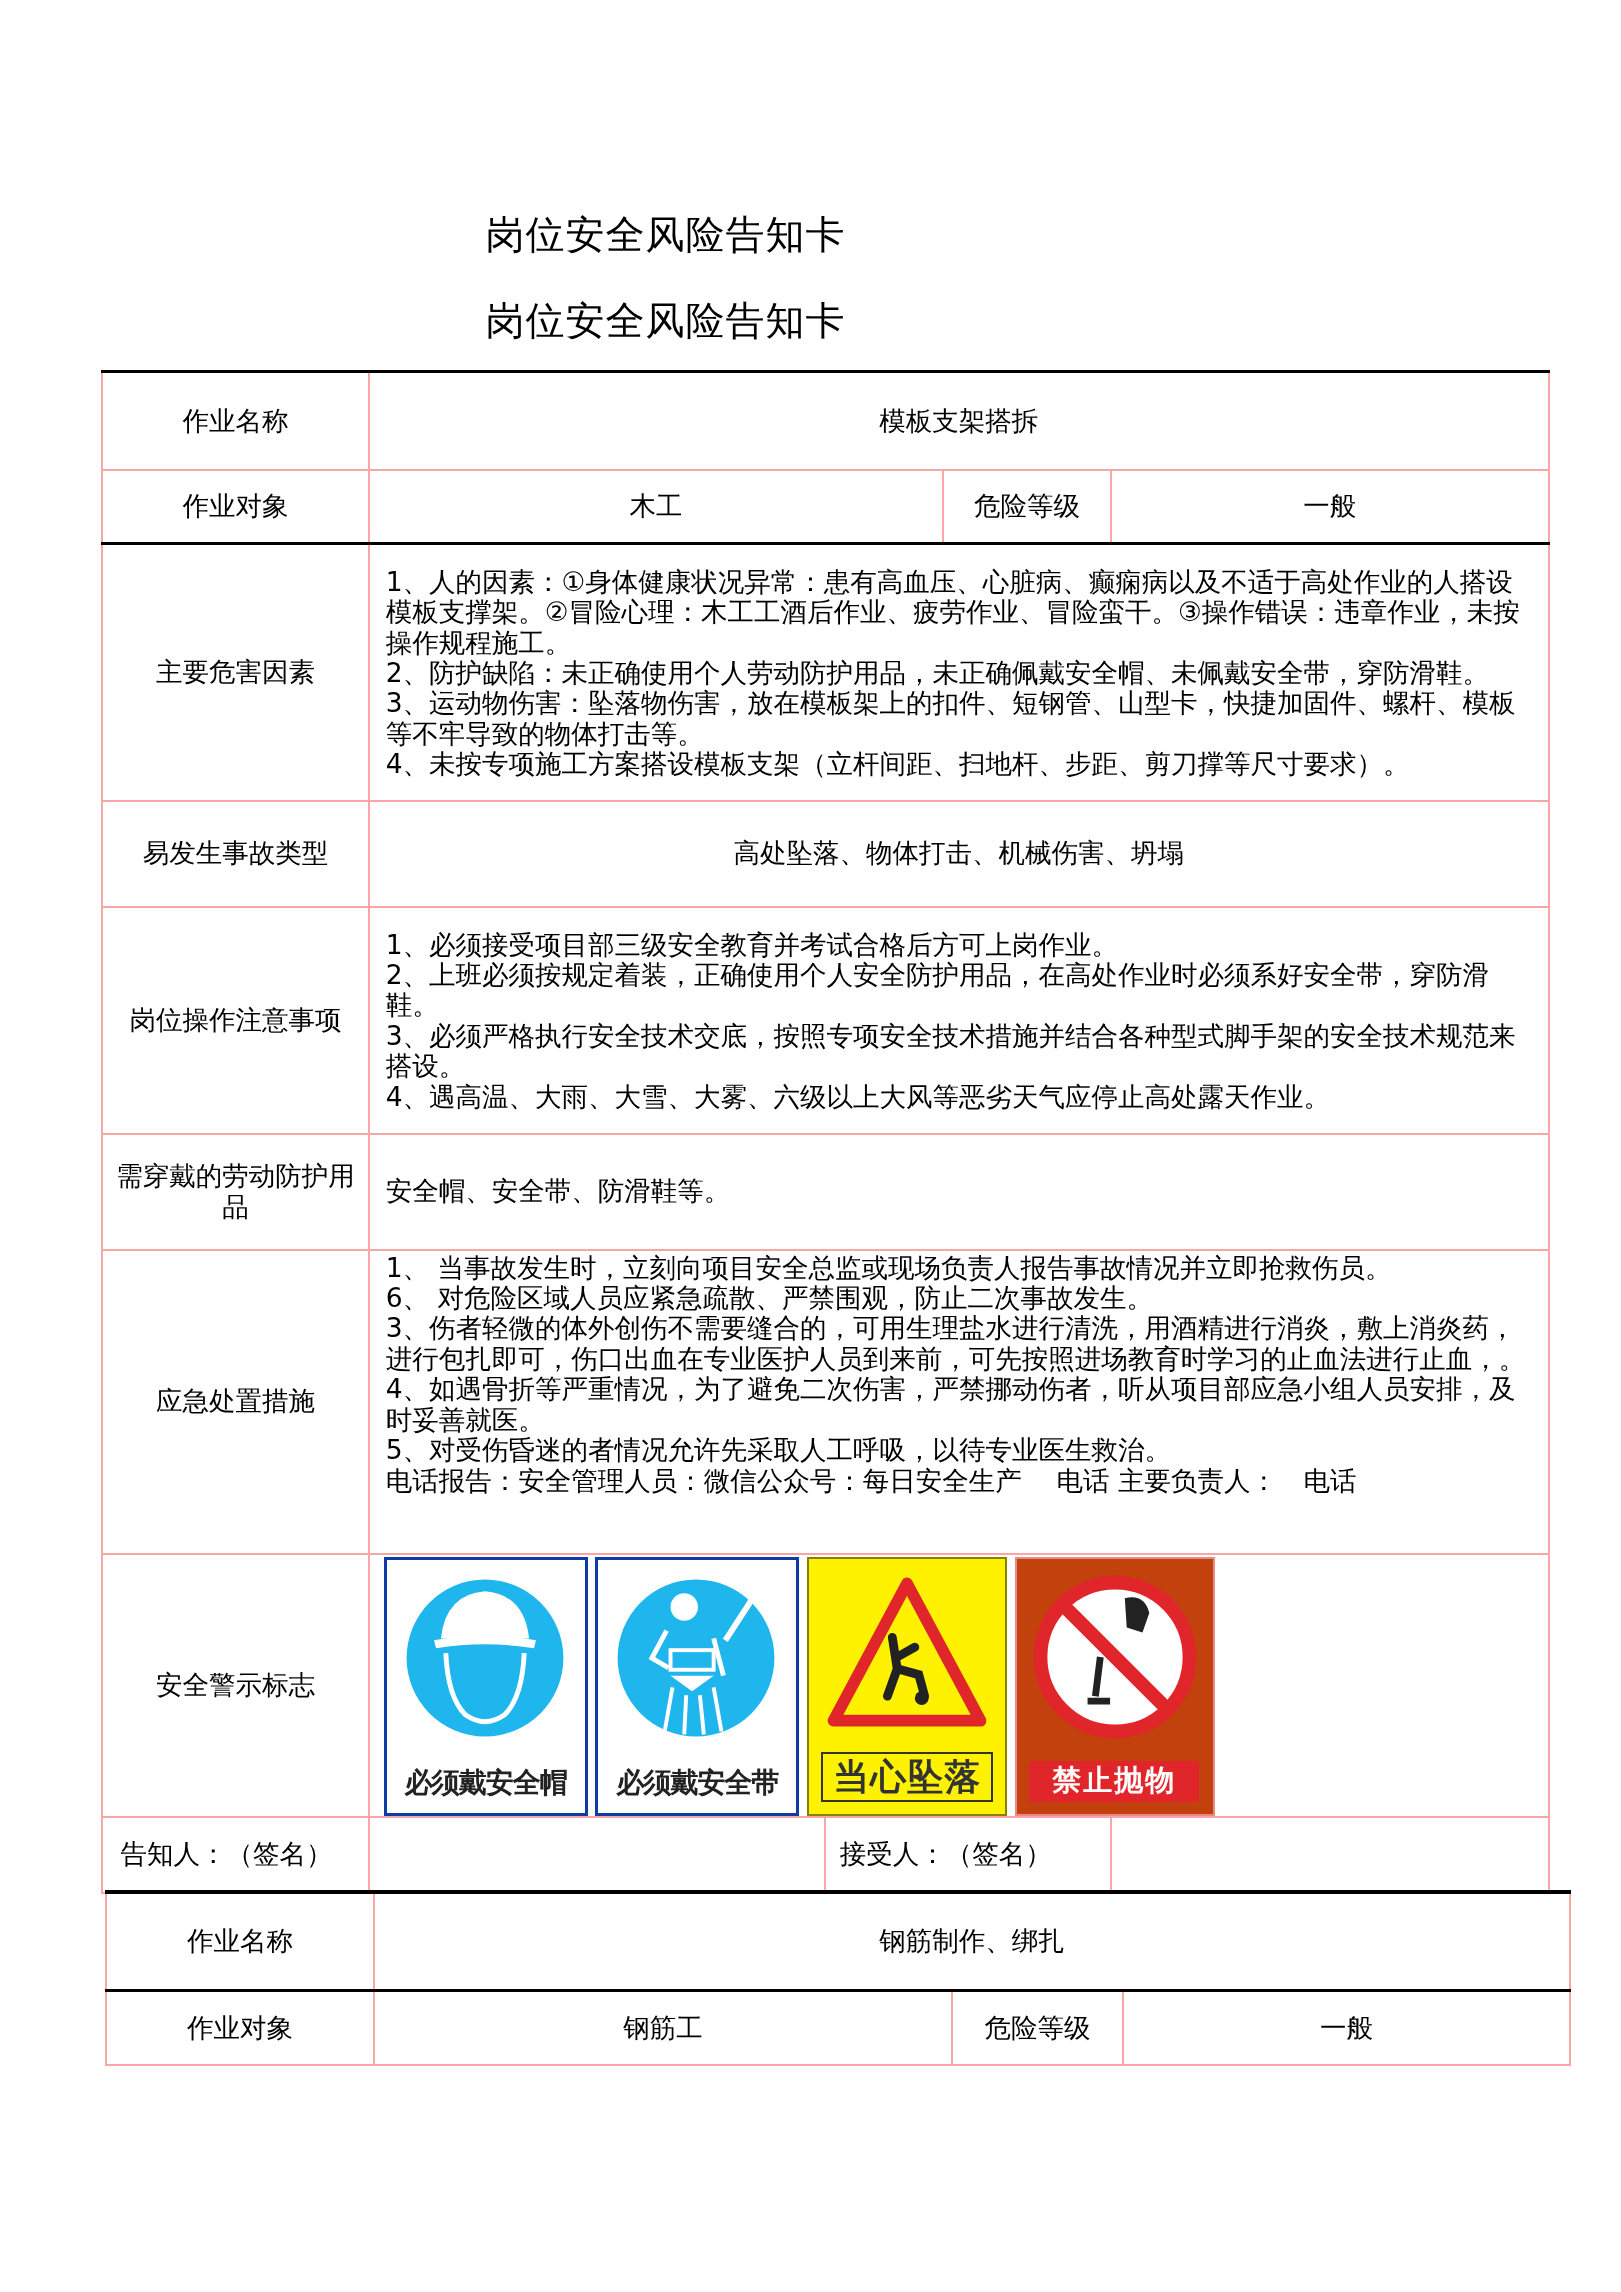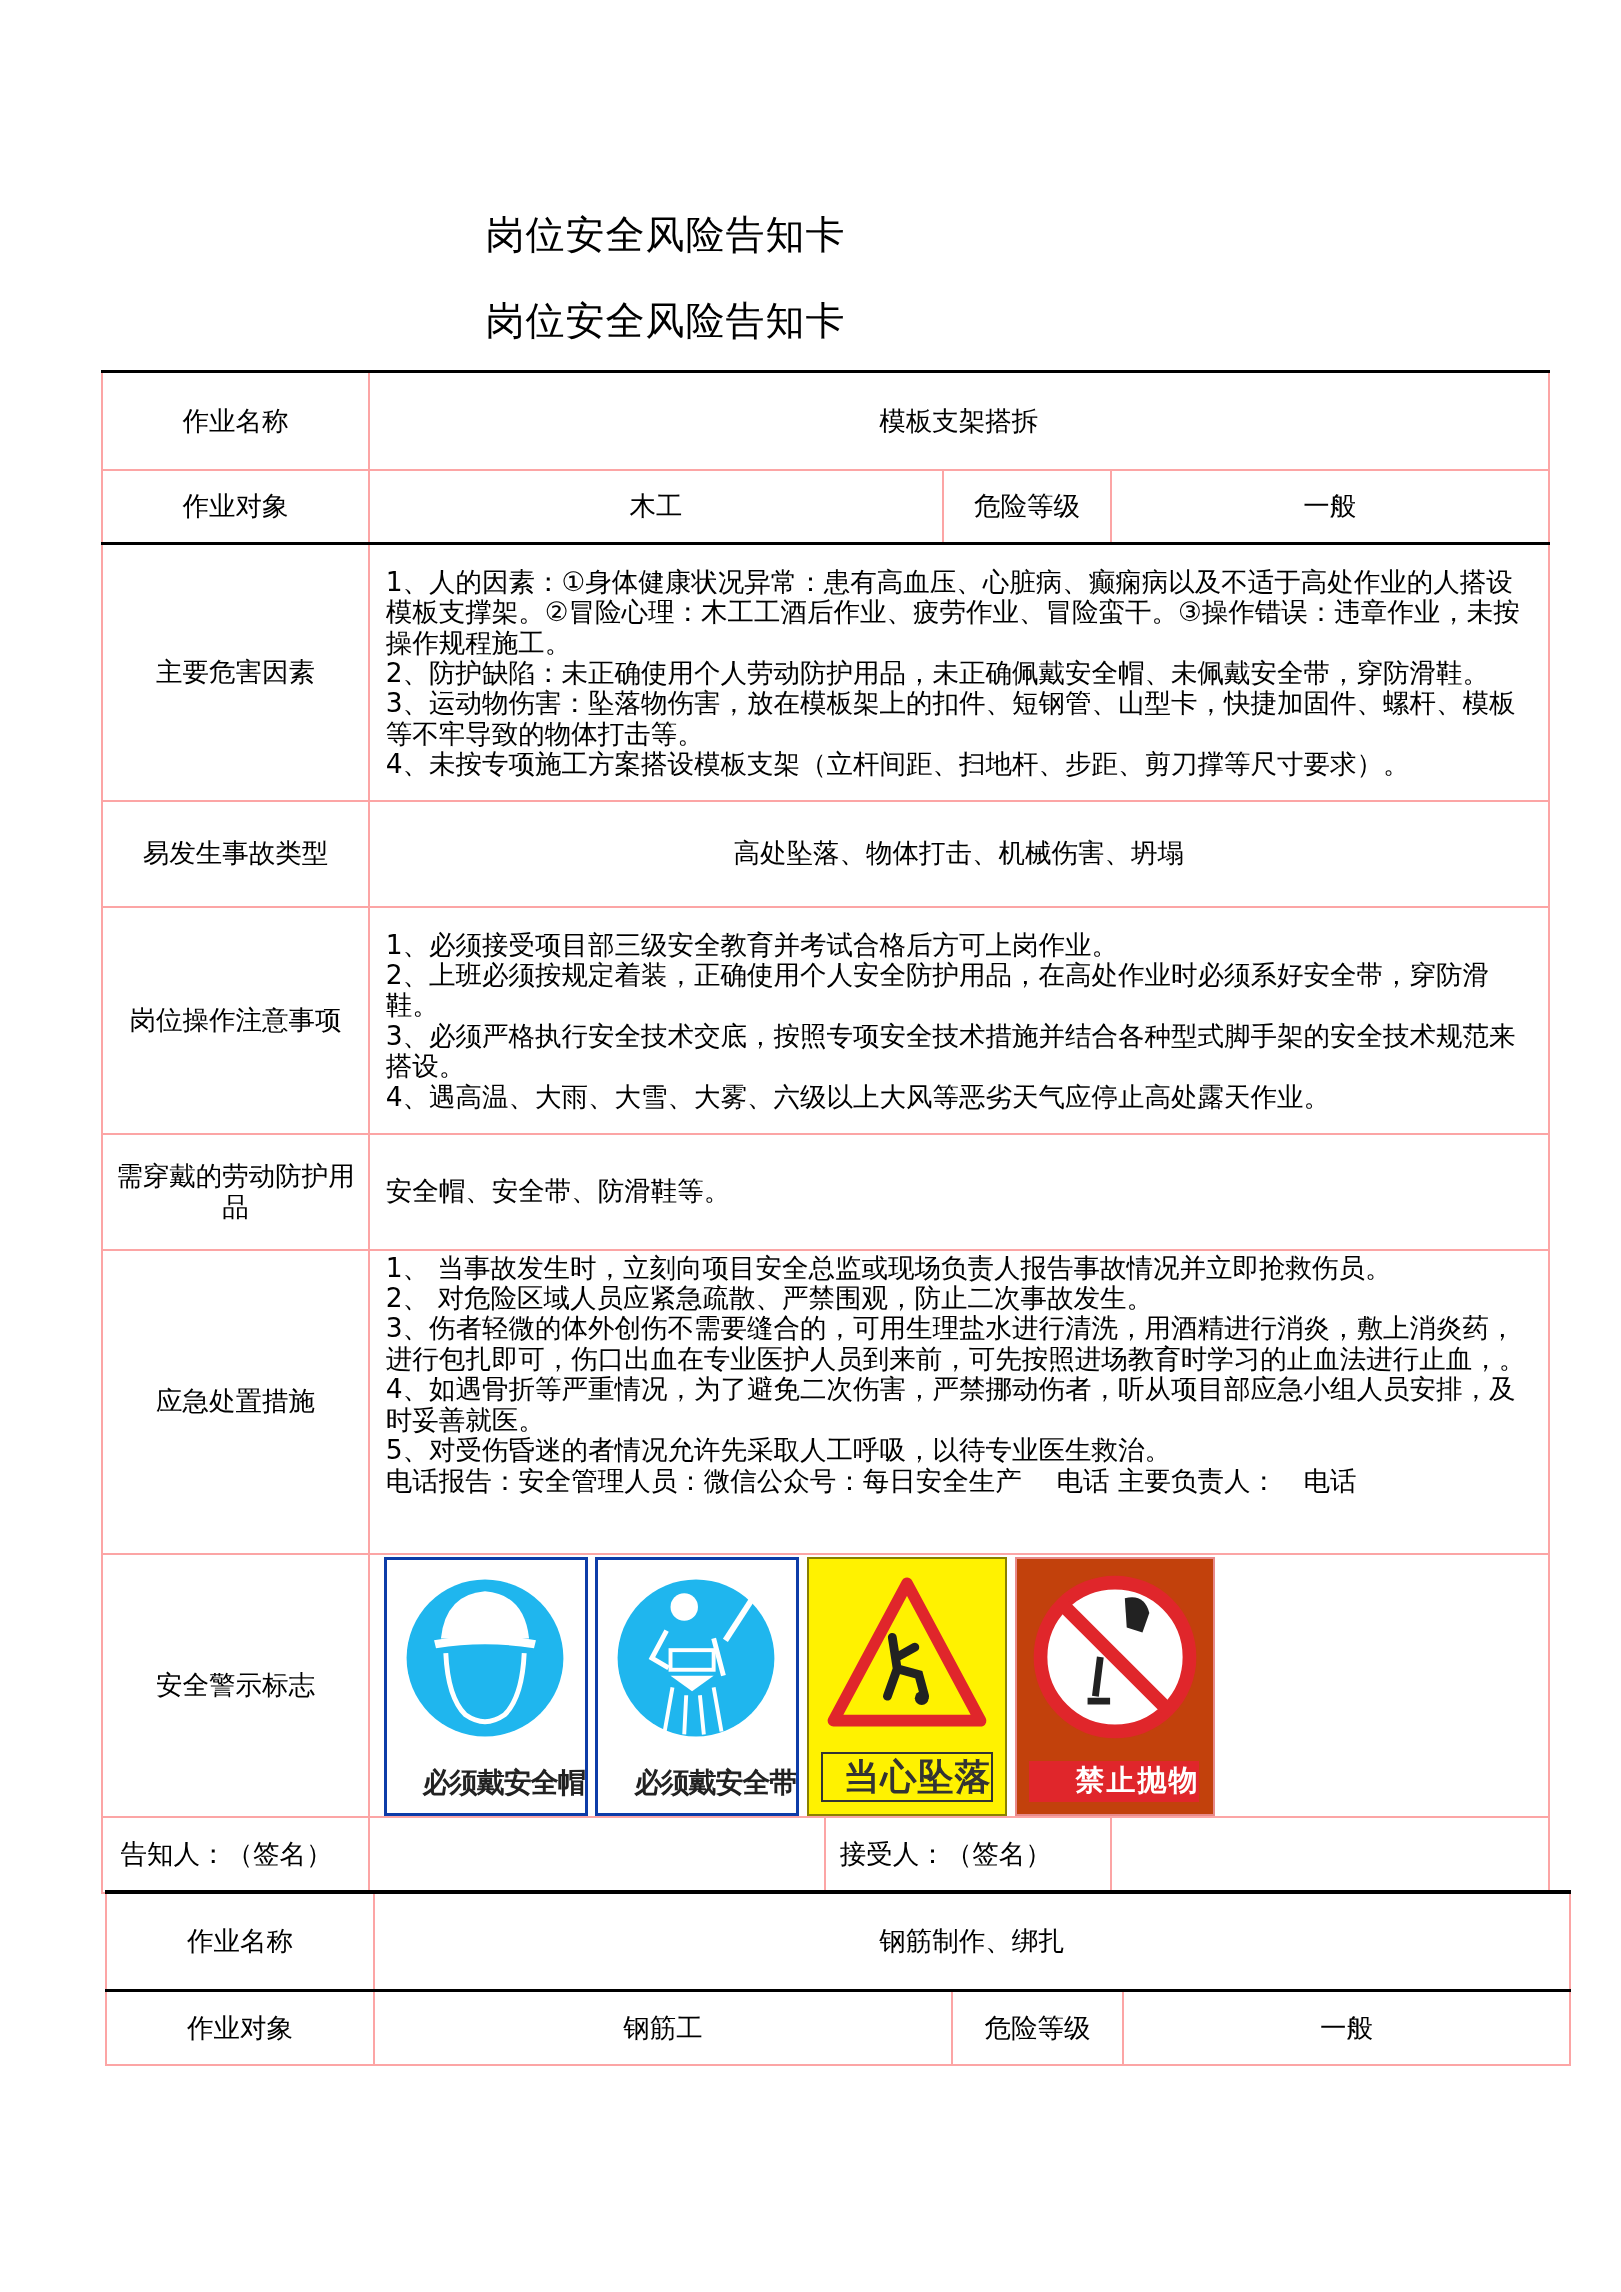--- a/index.html
+++ b/index.html
@@ -35,21 +35,21 @@
   .body-text p { margin: 0; }
   .left-text { padding-left: 15.7px !important; text-align: left; }
 
   .signs { display: flex; gap: 7.8px; padding: 2px 0 0 13.7px; align-items: flex-start; }
   .sign { width: 204px; height: 259px; box-sizing: border-box; position: relative; overflow: hidden; }
   .sign.mand { border: 3.9px solid #0d3ca8; background: #fff; }
   .sign.warn { background: #fff200; border: 2px solid #8a8000; width: 200px; }
   .sign.proh { background: #c2410c; border: 2px solid #e88a8a; width: 200px; }
   .sign svg { display: block; }
   .sign .cap {
-    position: absolute; left: 0; right: 0; bottom: 13.7px; text-align: right;
+    position: absolute; left: 0; right: 0; bottom: 13.7px; text-align: center;
     font-weight: bold; font-size: 28px; letter-spacing: -1px;
   }
   .sign.mand .cap { color: #222; }
   .sign.warn .cap {
     left: 11.8px; right: 11.8px; bottom: 11.8px; border: 2.9px solid #333; color: #333; padding: 2px 0;
     font-size: 36px; letter-spacing: 1px;
   }
   .sign.proh .cap {
     left: 11.8px; right: 13.7px; bottom: 11.8px; background: #e0262b; color: #fff; padding: 3.9px 0;
     font-size: 29px; letter-spacing: 2px;
@@ -104,21 +104,21 @@
     </td>
   </tr>
   <tr style="height:116px">
     <td class="lbl">需穿戴的劳动防护用品</td>
     <td colspan="5" class="left-text">安全帽、安全带、防滑鞋等。</td>
   </tr>
   <tr style="height:304px">
     <td class="lbl">应急处置措施</td>
     <td colspan="5" class="body-text" style="vertical-align:top;padding-top:2px !important">
       <p>1、 当事故发生时，立刻向项目安全总监或现场负责人报告事故情况并立即抢救伤员。</p>
-      <p>2、 对危险区域人员应紧急疏散、严禁围观，防止二次事故发生。</p>
+      <p>6、 对危险区域人员应紧急疏散、严禁围观，防止二次事故发生。</p>
       <p>3、伤者轻微的体外创伤不需要缝合的，可用生理盐水进行清洗，用酒精进行消炎，敷上消炎药，进行包扎即可，伤口出血在专业医护人员到来前，可先按照进场教育时学习的止血法进行止血，。</p>
       <p>4、如遇骨折等严重情况，为了避免二次伤害，严禁挪动伤者，听从项目部应急小组人员安排，及时妥善就医。</p>
       <p>5、对受伤昏迷的者情况允许先采取人工呼吸，以待专业医生救治。</p>
       <p>电话报告：安全管理人员：微信公众号：每日安全生产　 电话 主要负责人：　电话</p>
     </td>
   </tr>
   <tr style="height:263px">
     <td class="lbl">安全警示标志</td>
     <td colspan="5" style="vertical-align:top">
       <div class="signs">

